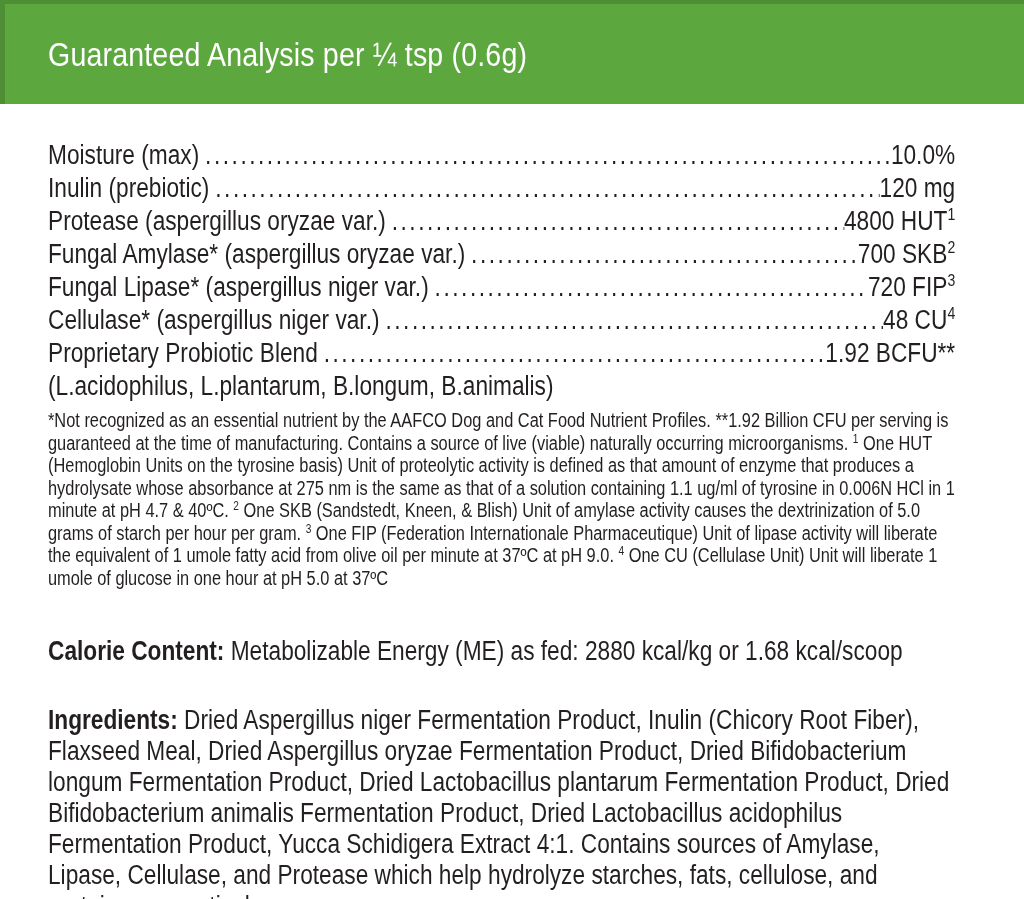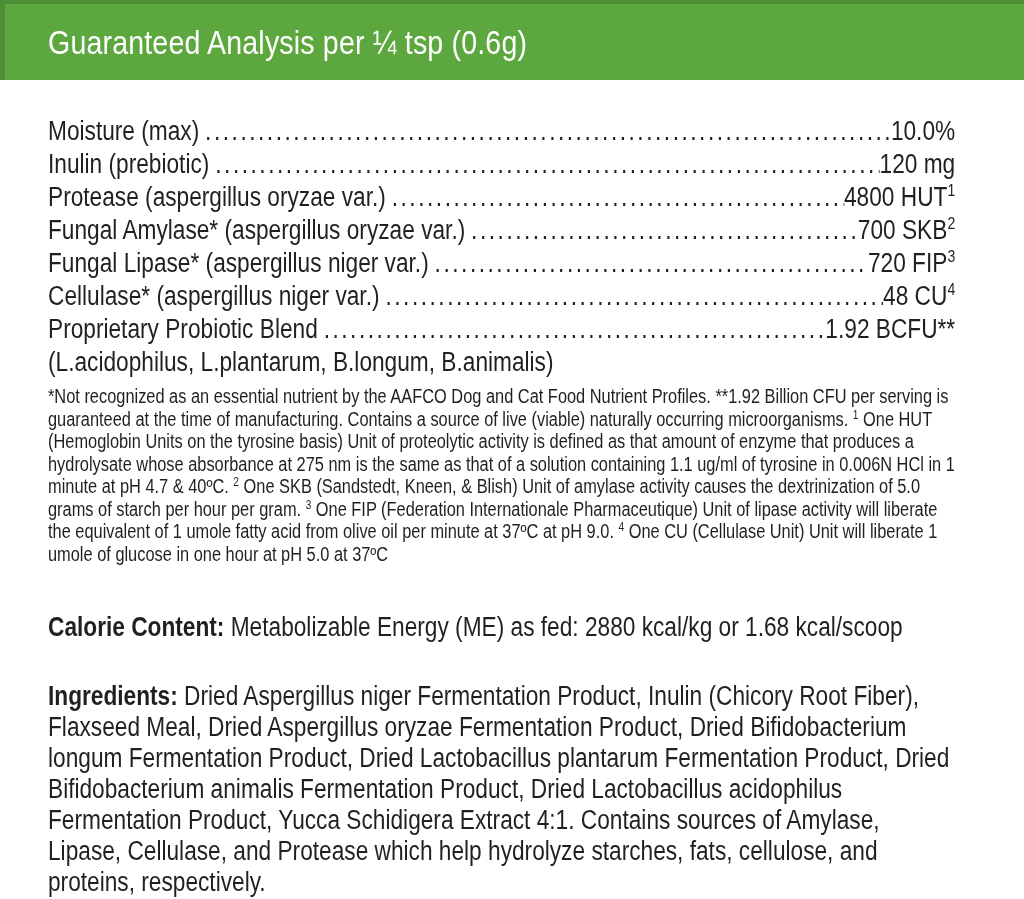--- a/index.html
+++ b/index.html
@@ -5,21 +5,21 @@
   html, body { margin: 0; padding: 0; }
   body {
     width: 1024px; height: 899px; overflow: hidden;
     background: #ffffff;
     font-family: "Liberation Sans", sans-serif;
     color: #231f20;
     -webkit-font-smoothing: antialiased;
   }
   .band {
     box-sizing: border-box;
-    height: 80px; width: 1024px;
+    height: 104px; width: 1024px;
     background: #5da73f;
     border-top: 4px solid #4e8f35;
     border-left: 5px solid #4e8f35;
     display: flex; align-items: center;
     padding-left: 43px;
   }
   .band-title {
     margin: 0; font-size: 34px; font-weight: 400; color: #ffffff;
     letter-spacing: 0.2px; white-space: nowrap;
     display: inline-block; transform: scaleX(0.84); transform-origin: left center;

